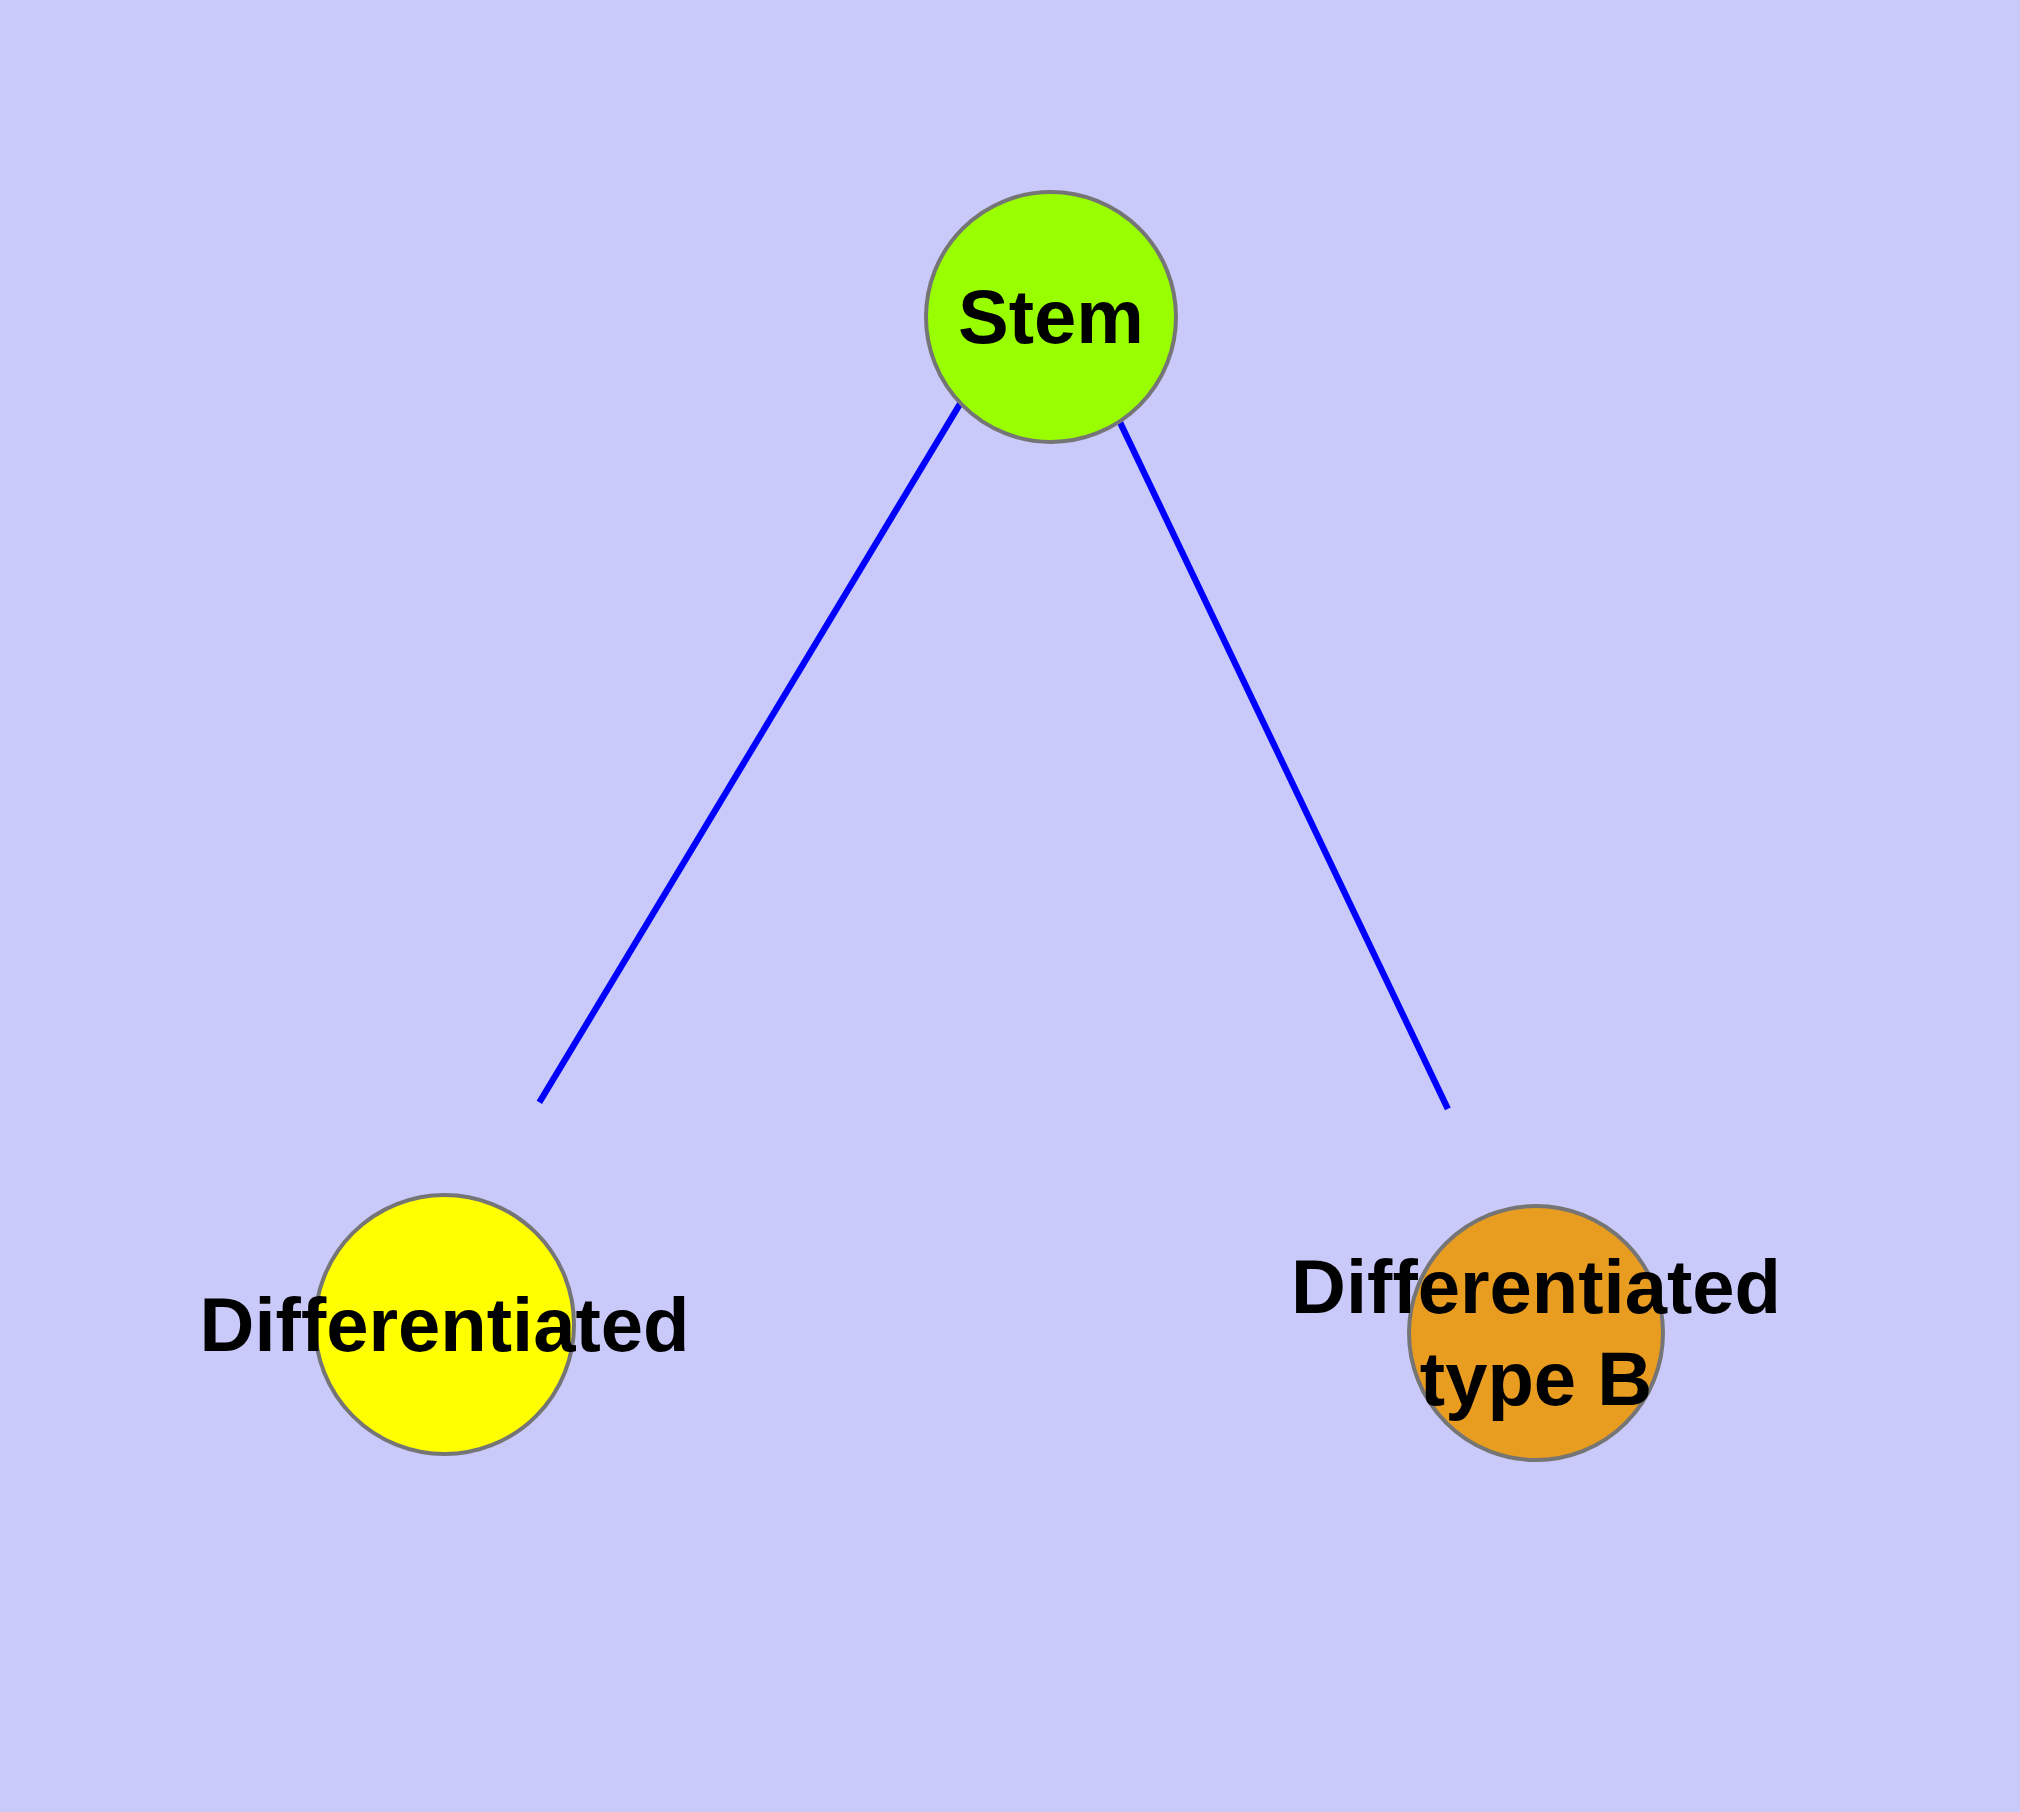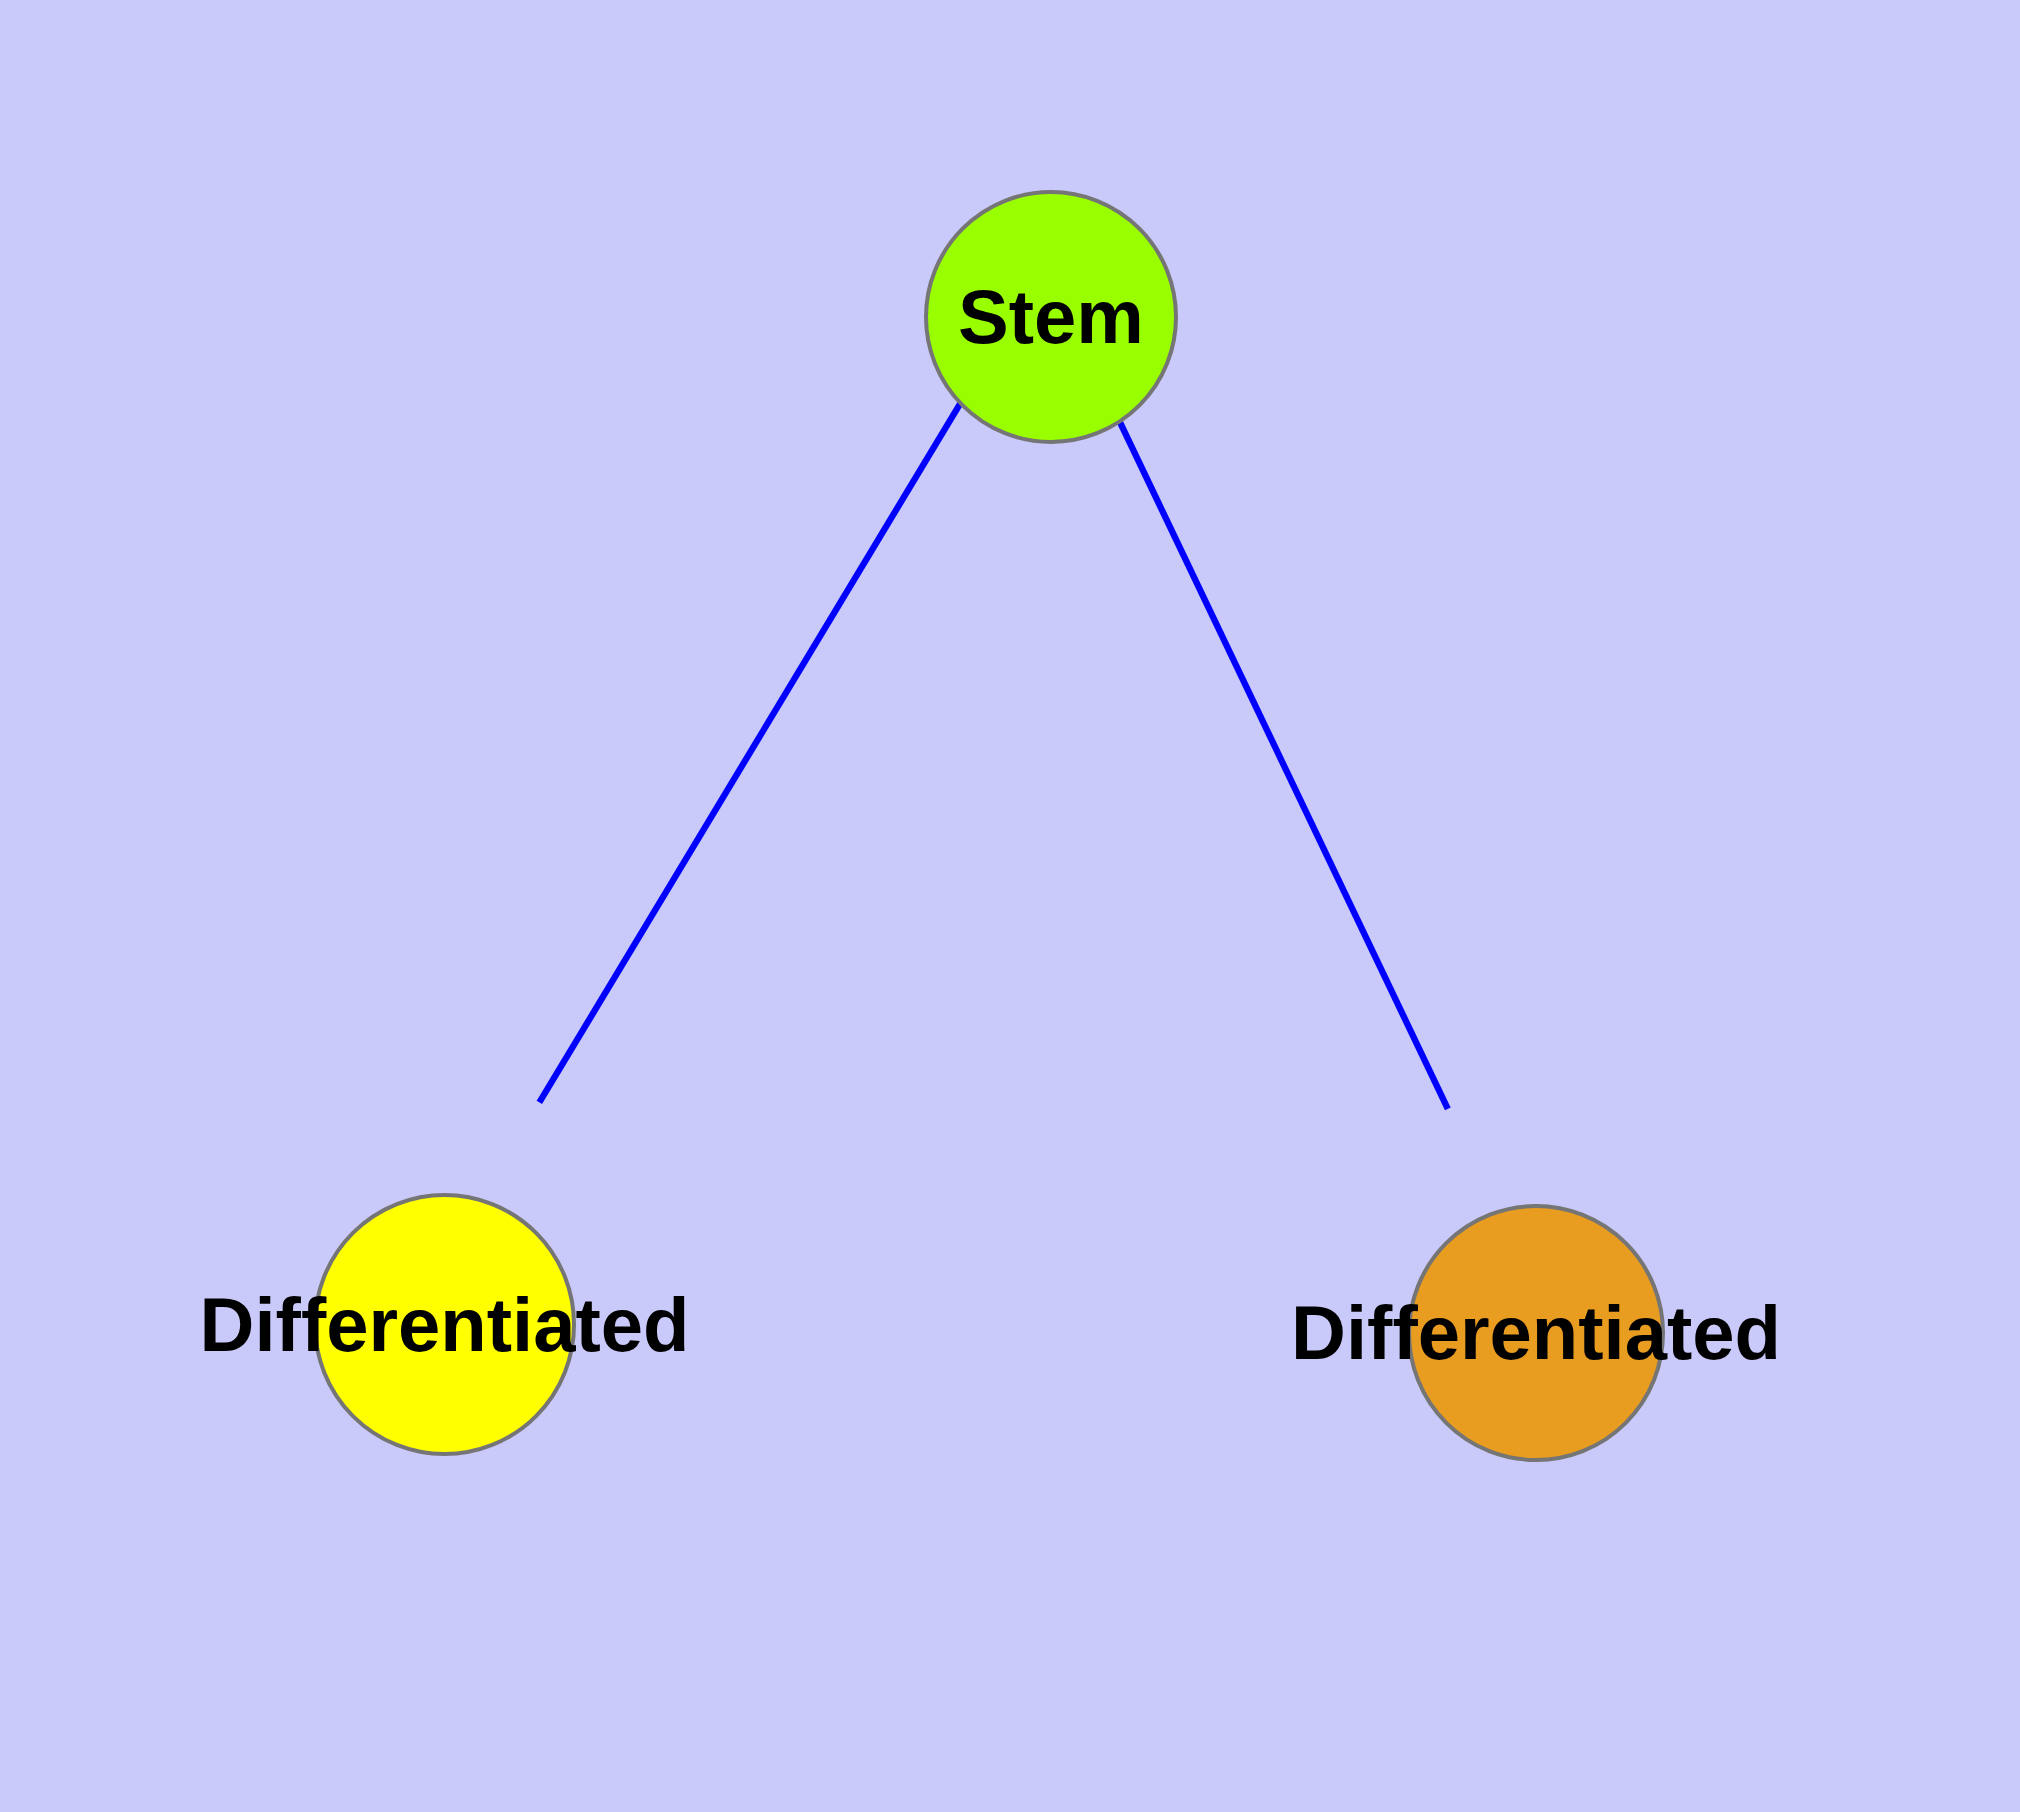--- a/index.html
+++ b/index.html
@@ -64,17 +64,18 @@
 
   <div class="node" style="left: 313px; top: 1193px; width: 263px; height: 263px; background: rgb(255, 255, 0); border-color: rgb(117, 117, 117);">
     <div class="node-label" style="color: rgb(0, 0, 0);">
       <span>Differentiated</span>
     </div>
   </div>
 
   <div class="node" style="left: 1407px; top: 1204px; width: 258px; height: 258px; background: rgb(232, 156, 32); border-color: rgb(117, 117, 117);">
     <div class="node-label" style="color: rgb(0, 0, 0);">
       <span>Differentiated</span>
+      <span>type B</span>
     </div>
   </div>
 
 </div>
 
 
 </body></html>

